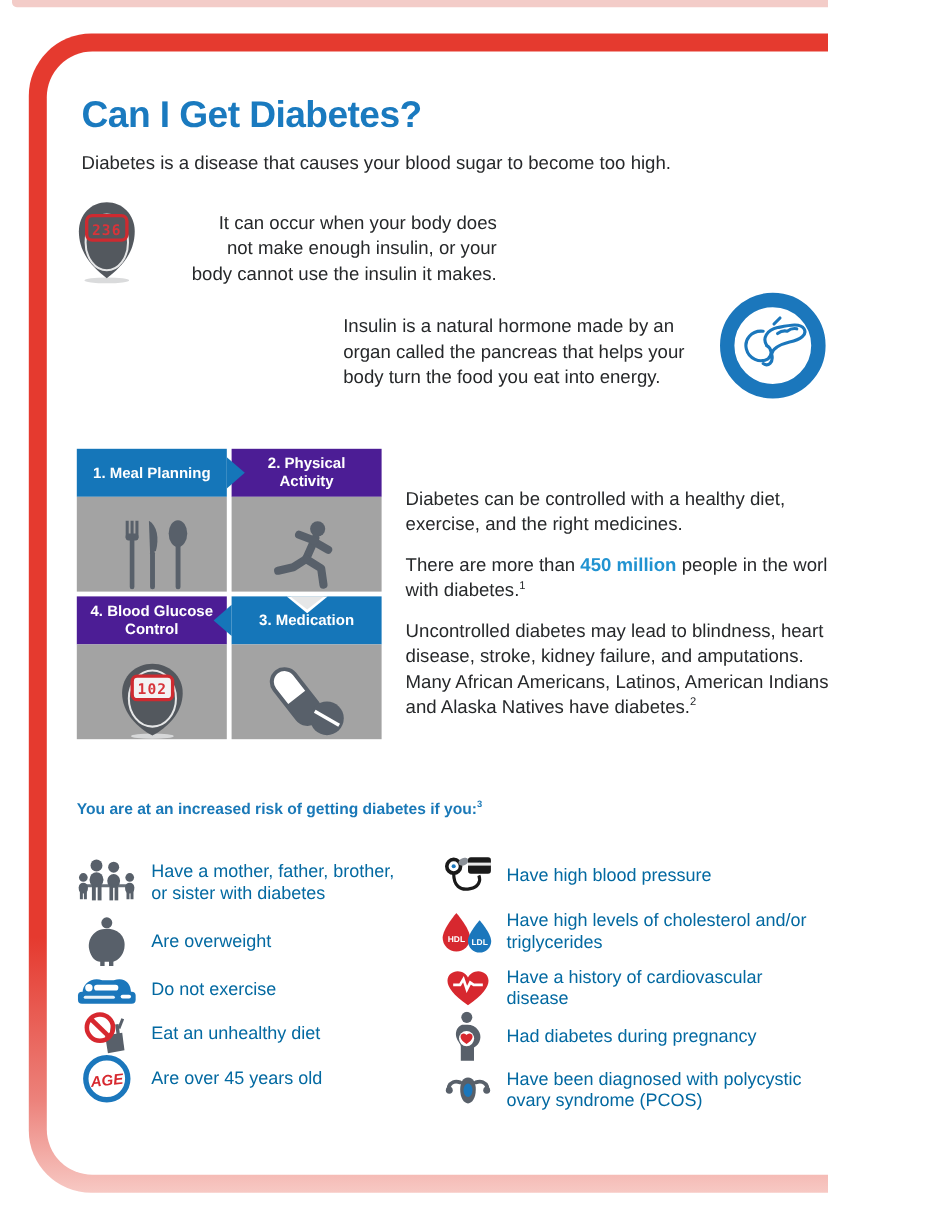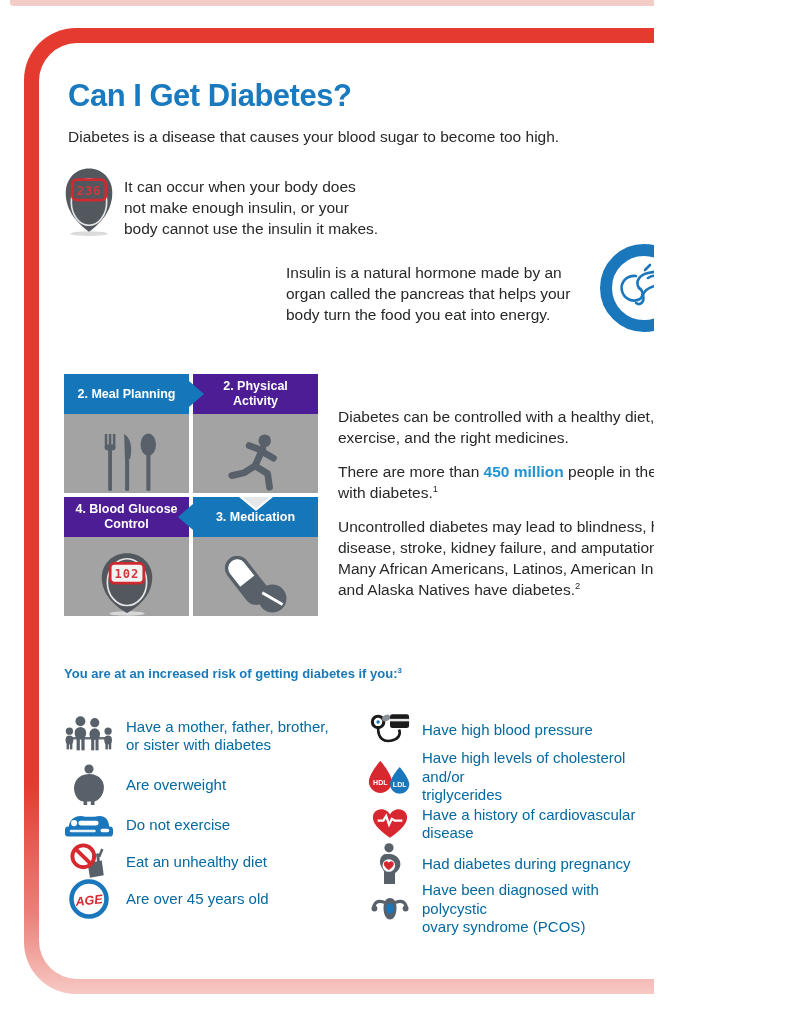--- a/index.html
+++ b/index.html
@@ -1,32 +1,32 @@
 <!DOCTYPE html>
 <html><head>
 <meta charset="utf-8">
 <style>
   html,body{margin:0;padding:0;}
   body{background:#fff;font-family:"Liberation Sans",sans-serif;}
-  #page{position:relative;width:654px;height:1024px;background:#ffffff;overflow:hidden;}
+  #page{position:relative;width:654px;height:1024px;background:#ffffff;overflow:hidden;padding-left:36px;}
 
   .top-strip{position:absolute;left:10px;top:0;width:771px;height:6px;background:#f3ccc8;border-radius:0 0 4px 4px;}
 
   .card{position:absolute;left:24px;top:28px;width:740px;height:966px;border-radius:52px;
         background:linear-gradient(180deg,#e53a2f 0%,#e53a2f 78%,#ec827b 92%,#f7c9c4 100%);}
   .card-inner{position:absolute;left:15px;top:15px;right:15px;bottom:15px;background:#ffffff;border-radius:38px;}
 
   .abs{position:absolute;}
   .pre{white-space:pre-line;}
 
   .title{left:68px;top:78px;font-size:31px;font-weight:bold;color:#1a7abf;letter-spacing:-0.5px;}
   .intro{left:68px;top:128px;font-size:15.5px;color:#26282a;}
 
   .body-text{font-size:15.5px;color:#26282a;line-height:21px;}
-  .cause{left:124px;top:176px;width:290px;}
+  .cause{left:124px;top:176px;width:290px;text-align:right;}
   .insulin{left:286px;top:262px;width:330px;}
 
   .facts{left:338px;top:406px;width:402px;}
   .facts p{margin:0 0 13px 0;}
   .highlight{color:#2193d1;font-weight:bold;}
   sup{font-size:60%;line-height:0;}
 
   .quad{left:64px;top:374px;width:254px;height:242px;}
   .qcell{position:absolute;width:125px;height:119px;}
   .qband{height:40px;display:flex;align-items:center;justify-content:center;
@@ -88,21 +88,21 @@
         <path d="M45 53 C47 60 42 64 38 61"></path>
         <path d="M47 28 l5 -5"></path>
         <path d="M50 36 q4 -3 8 -2 M58 34 q4 -3 8 -2"></path>
       </g>
     </svg>
   </div>
 
   <div class="abs quad">
 
     <div class="qcell" style="left:0;top:0;">
-      <div class="qband blue pre">2. Meal Planning</div>
+      <div class="qband blue pre">1. Meal Planning</div>
       <div class="qbody">
         <svg width="76" height="60" viewBox="0 0 78 62" fill="#58606a">
           <rect x="16" y="1" width="2.6" height="15"></rect>
             <rect x="20.2" y="1" width="2.6" height="15"></rect>
             <rect x="24.4" y="1" width="2.6" height="15"></rect>
           <rect x="16" y="12" width="11" height="6" rx="2.5"></rect>
           <rect x="19.5" y="16" width="4" height="44" rx="2"></rect>
           <path d="M36 1 C43 5 45 16 42 27 L37 29 Z"></path>
           <rect x="37" y="27" width="4.2" height="33" rx="2"></rect>
           <ellipse cx="61" cy="12" rx="8" ry="11.5"></ellipse>

